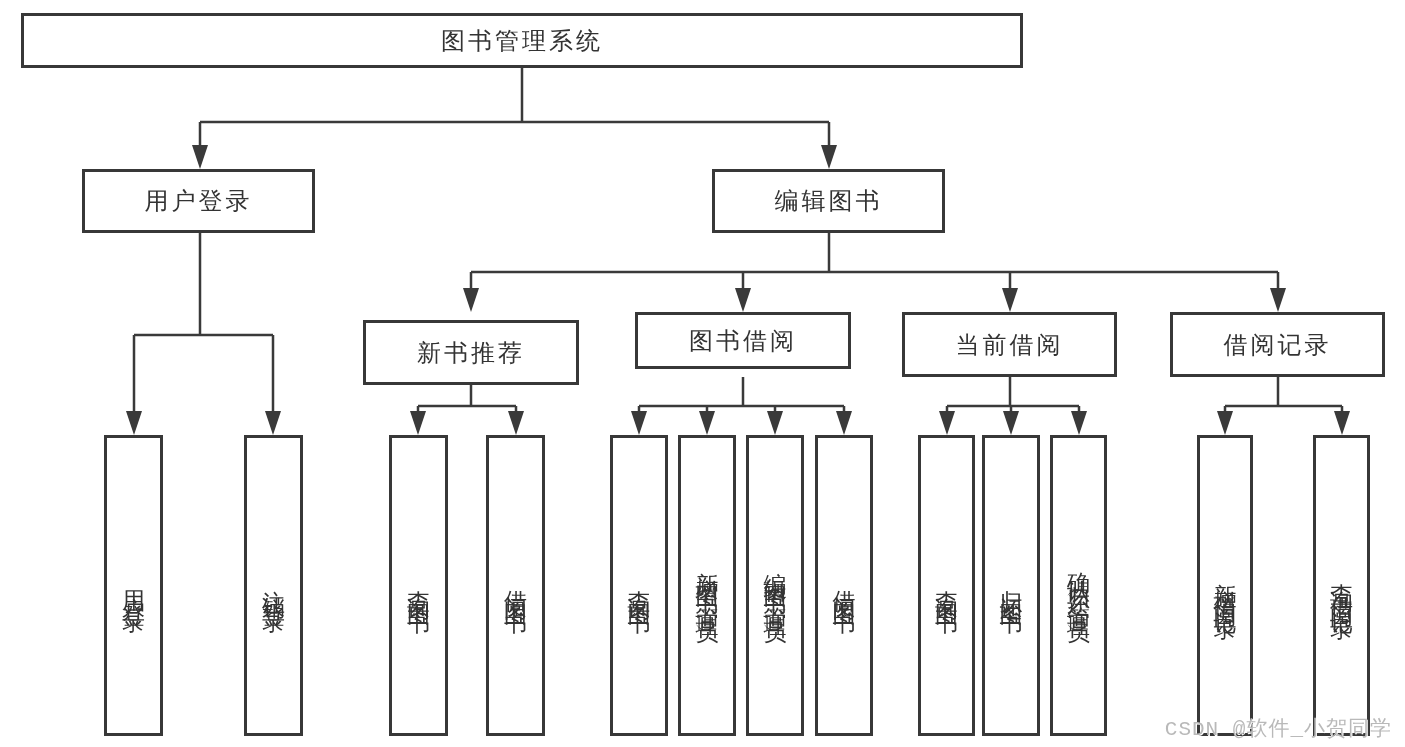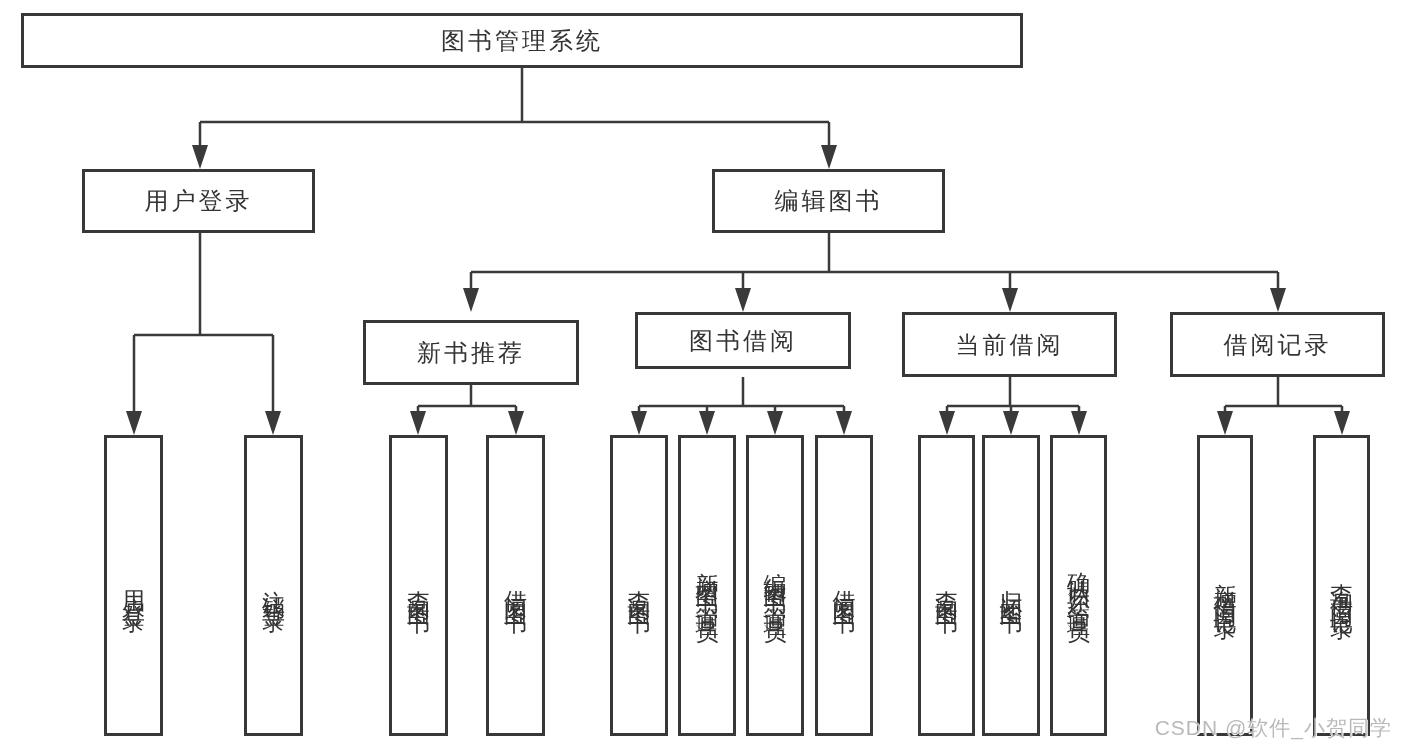--- a/index.html
+++ b/index.html
@@ -51,20 +51,21 @@
   .watermark {
     position: absolute;
     top: 714px;
     right: 13px;
     font-size: 21px;
     color: #b9b9b9;
     letter-spacing: 1px;
     white-space: nowrap;
     z-index: 10;
     text-shadow: 1px 1px 0 #ffffff;
+    font-family: Liberation Mono, monospace;
   }
 </style>
 </head>
 <body>
 
 <div id="canvas">
 
   <svg id="connectors" width="1405" height="747" viewBox="0 0 1405 747" xmlns="http://www.w3.org/2000/svg">
     <path fill="none" stroke="#3a3a3a" stroke-width="2.5" d="M522 68 V122 M200 122 H829 M200 122 V150 M829 122 V150
              M200 233 V335 M134 335 H273 M134 335 V414 M273 335 V414

